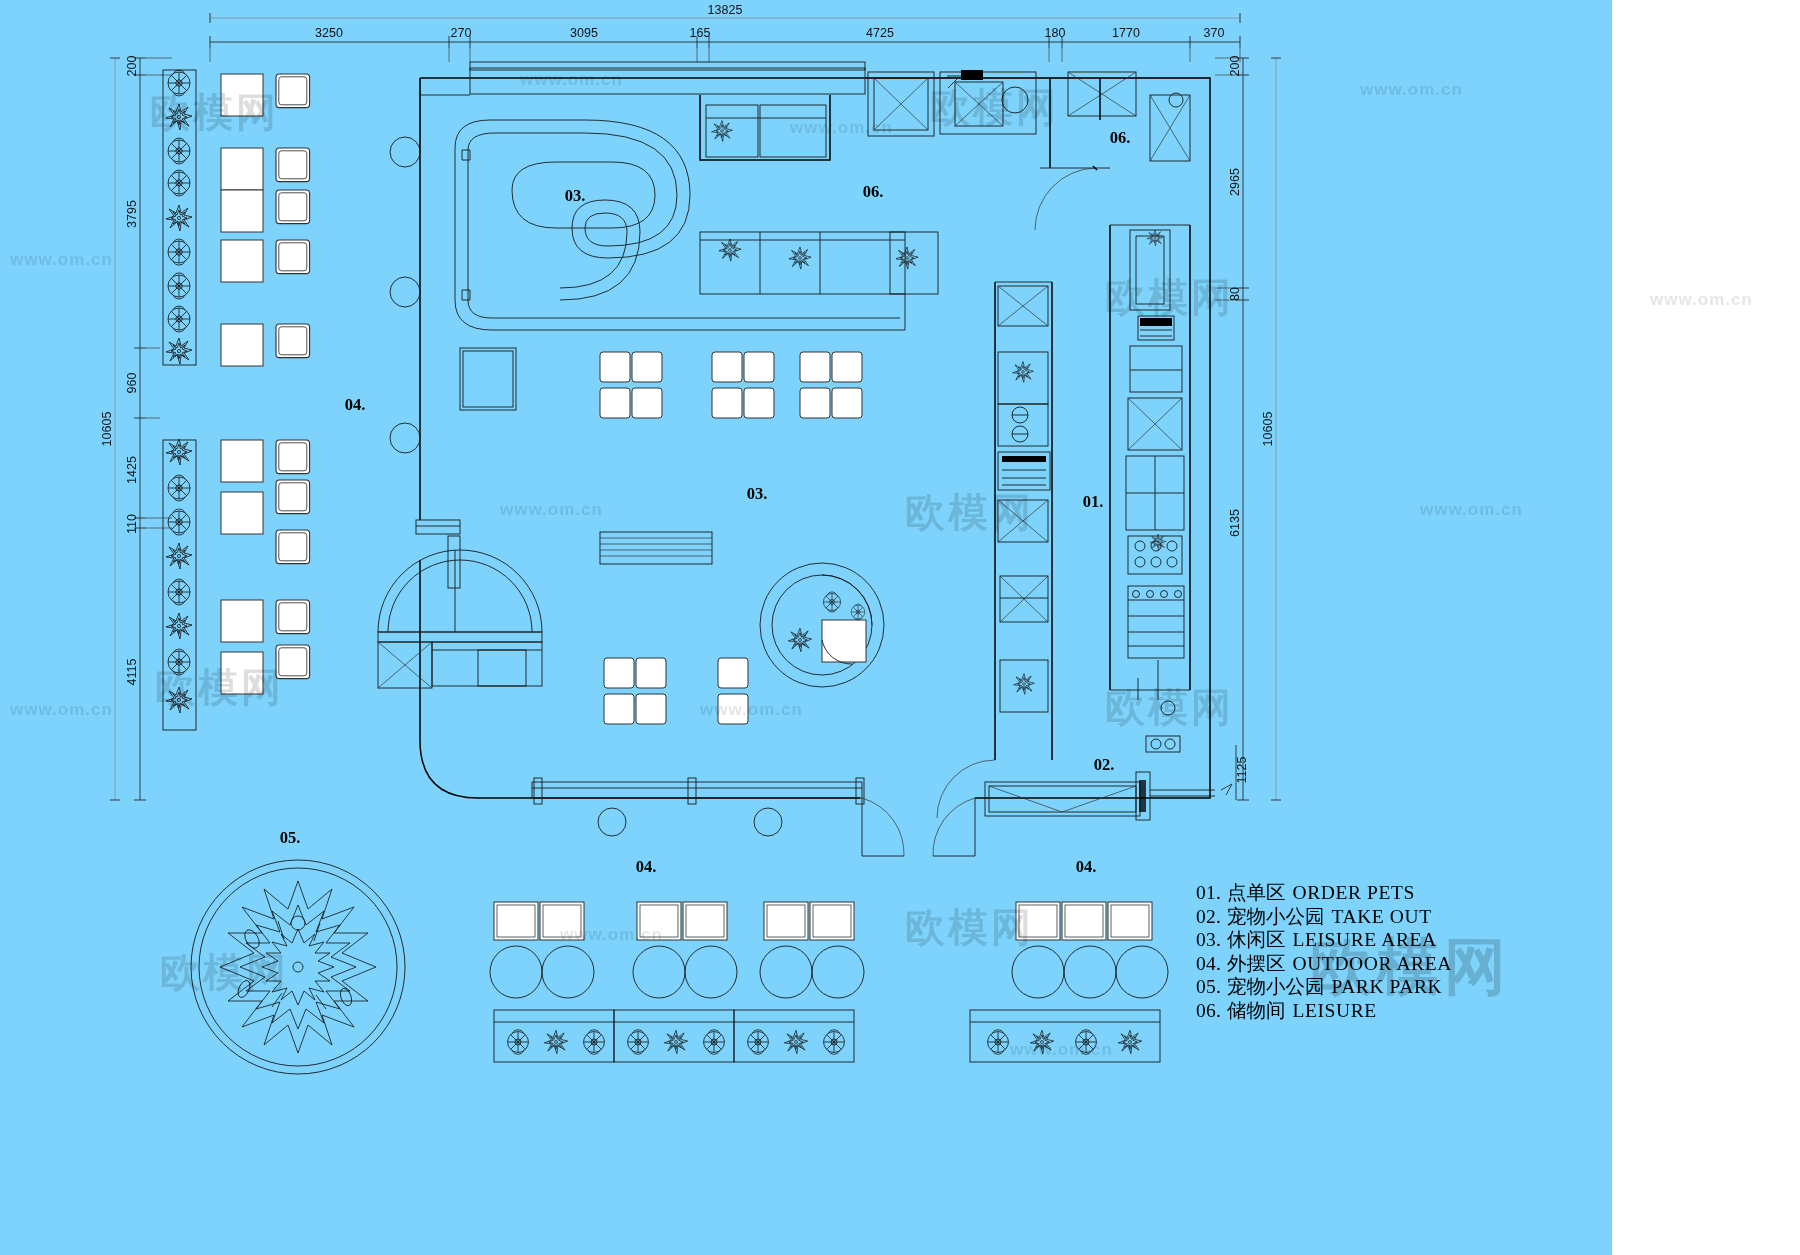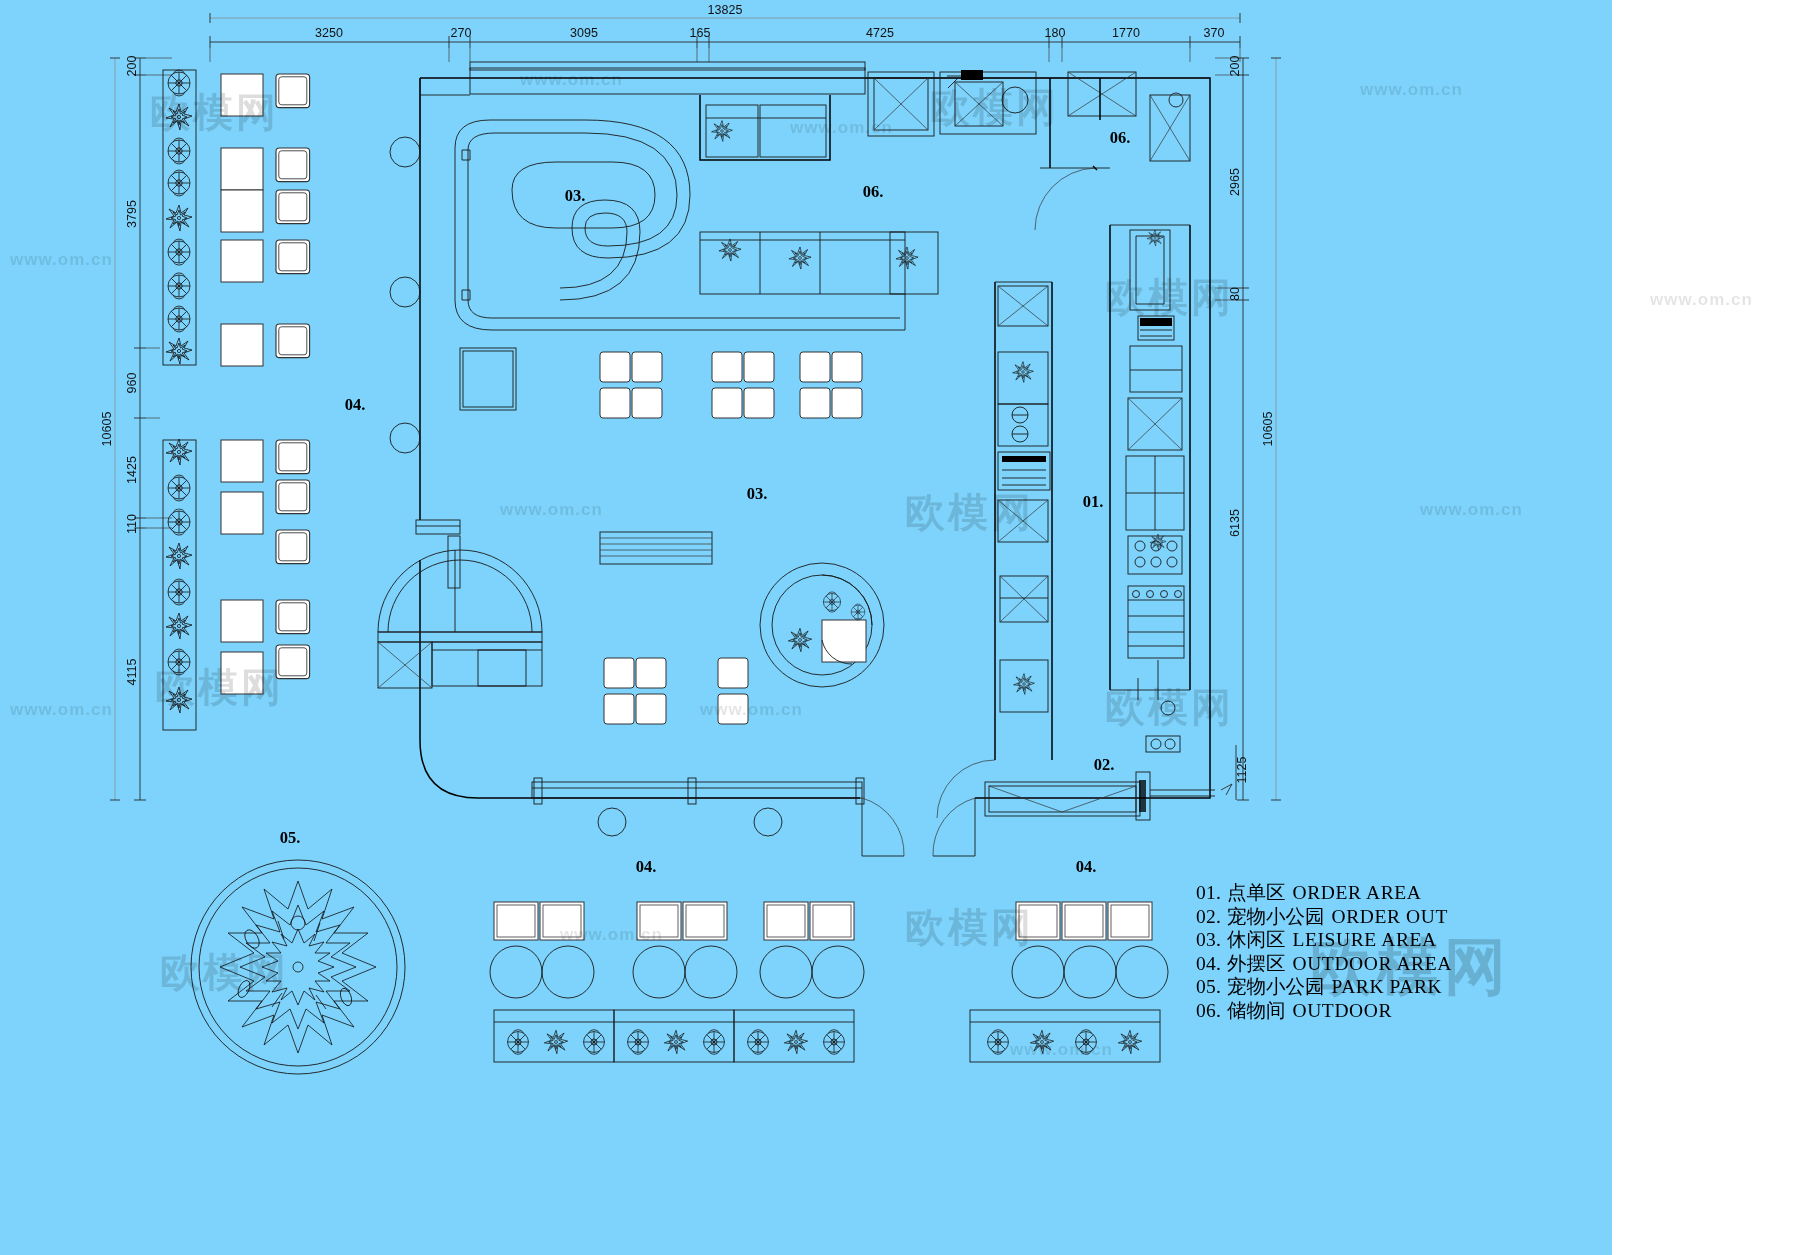--- a/index.html
+++ b/index.html
@@ -727,46 +727,46 @@
       <text class="roomtag" x="290" y="843" text-anchor="middle">05.</text>
       <text class="roomtag" x="873" y="197" text-anchor="middle">06.</text>
       <text class="roomtag" x="1120" y="143" text-anchor="middle">06.</text>
     </g>
   </svg>
 
   <div id="legend">
     <div class="lg-row">
       <span class="lg-num">01.</span>
       <span class="lg-cn">点单区</span>
-      <span class="lg-en">ORDER AREA</span>
+      <span class="lg-en">ORDER PETS</span>
     </div>
     <div class="lg-row">
       <span class="lg-num">02.</span>
       <span class="lg-cn">宠物小公园</span>
-      <span class="lg-en">ORDER OUT</span>
+      <span class="lg-en">TAKE OUT</span>
     </div>
     <div class="lg-row">
       <span class="lg-num">03.</span>
       <span class="lg-cn">休闲区</span>
       <span class="lg-en">LEISURE AREA</span>
     </div>
     <div class="lg-row">
       <span class="lg-num">04.</span>
       <span class="lg-cn">外摆区</span>
       <span class="lg-en">OUTDOOR AREA</span>
     </div>
     <div class="lg-row">
       <span class="lg-num">05.</span>
       <span class="lg-cn">宠物小公园</span>
       <span class="lg-en">PARK PARK</span>
     </div>
     <div class="lg-row">
       <span class="lg-num">06.</span>
       <span class="lg-cn">储物间</span>
-      <span class="lg-en">OUTDOOR</span>
+      <span class="lg-en">LEISURE</span>
     </div>
   </div>
 
   <div class="wm wm-txt" style="left:10px;  top:250px;">www.om.cn</div>
   <div class="wm wm-txt" style="left:10px;  top:700px;">www.om.cn</div>
   <div class="wm wm-txt" style="left:520px; top:70px;">www.om.cn</div>
   <div class="wm wm-txt" style="left:790px; top:118px;">www.om.cn</div>
   <div class="wm wm-txt" style="left:1360px;top:80px;">www.om.cn</div>
   <div class="wm wm-txt" style="left:1650px;top:290px;">www.om.cn</div>
   <div class="wm wm-txt" style="left:1420px;top:500px;">www.om.cn</div>

